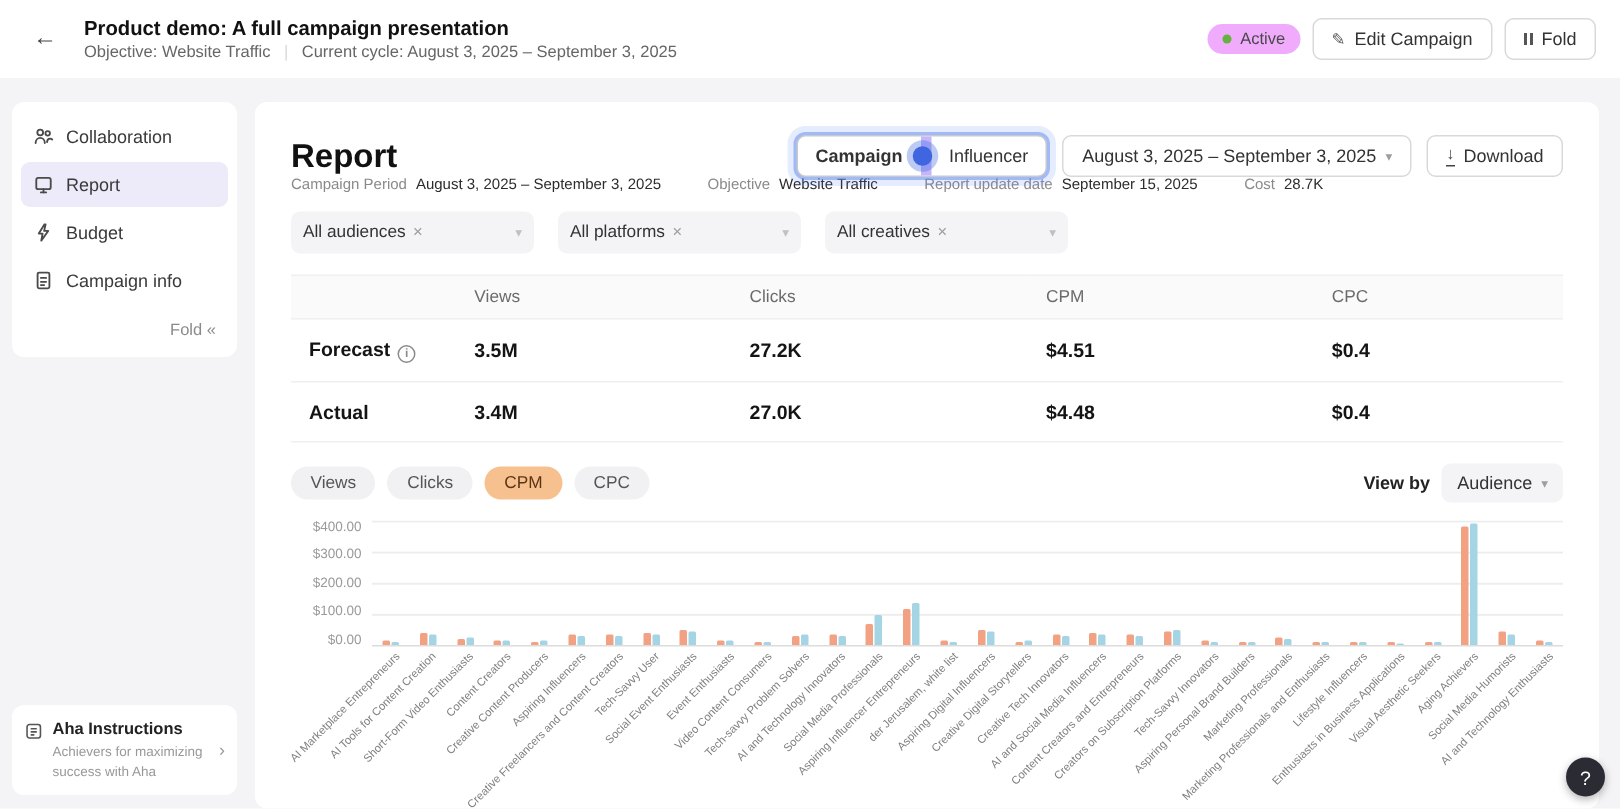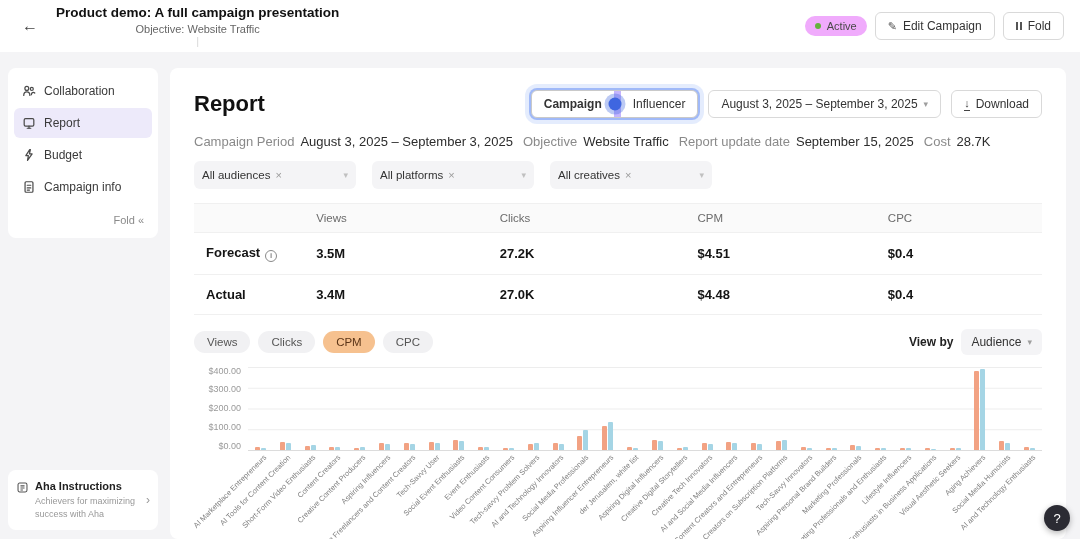--- a/index.html
+++ b/index.html
@@ -9,21 +9,21 @@
     background: #f4f4f6;
     font-family: "Liberation Sans", sans-serif;
     color: #222;
   }
   
   .topbar { position:absolute; top:0; left:0; width:1080px; height:52px; background:#fff;
     display:flex; align-items:center; gap:12px; padding:0 16px; }
   .back-btn { width:28px; height:28px; border:none; background:transparent; font-size:16px; color:#444; cursor:pointer; }
   .title-block { display:flex; flex-direction:column; }
   .camp-title { font-size:13.5px; font-weight:700; color:#111; }
-  .camp-sub { font-size:11px; color:#666; margin-top:3px; display:flex; align-items:center;flex-direction:column; }
+  .camp-sub { font-size:11px; color:#666; margin-top:3px; display:flex; align-items:center; }
   .camp-sub .sep { margin:0 9px; color:#d8d8d8; }
   .header-actions { margin-left:auto; display:flex; align-items:center; gap:8px; }
   .badge { display:inline-flex; align-items:center; gap:6px; background:#f0abfc; color:#484848;
     font-size:11px; padding:4px 10px; border-radius:12px; }
   .badge .dot { width:6px; height:6px; border-radius:50%; background:#63b33c; }
   .btn { display:inline-flex; align-items:center; gap:6px; background:#fff; border:1px solid #d9d9d9;
     border-radius:6px; padding:6px 12px; font-size:12px; color:#333; cursor:pointer; font-family:inherit; }
   .pencil { font-size:11px; color:#555; }
   .pause-ic { display:inline-flex; gap:2px; align-items:center; }
   .pause-ic i { display:block; width:2px; height:8px; background:#555; }
@@ -50,21 +50,21 @@
   .segmented { position:relative; display:inline-flex; border:1px solid #c9c9c9; border-radius:6px; background:#fff;
     box-shadow: 0 0 0 2px rgba(77,125,242,.45), 0 0 0 6px rgba(77,125,242,.15); }
   .seg { padding:6px 12px; font-size:12px; background:none; border:none; cursor:pointer; color:#333; font-family:inherit; }
   .seg + .seg { border-left:7px solid #c4b5fd; }
   .seg.selected { font-weight:700; }
   .click-dot { position:absolute; left:50%; top:50%; width:13px; height:13px; border-radius:50%;
     background:#3f66e0; transform:translate(-50%,-50%); box-shadow:0 0 0 4px rgba(63,102,224,.35); pointer-events:none; }
   .chev { color:#9e9e9e; font-size:9px; }
   .dl-ic { font-size:11px; color:#444; border-bottom:1.5px solid #444; line-height:1; padding-bottom:1px; }
   
-  .meta-row { margin-top:16px; display:flex; gap:10px; font-size:13px; align-items:center; flex-wrap:nowrap; }
+  .meta-row { display:flex; gap:31px; font-size:10px; align-items:center; flex-wrap:nowrap; }
   .meta-label { color:#8a8a8a; margin-right:6px; }
   .meta-value { color:#2c2c2c; }
   
   .filter-row { margin-top:12px; display:flex; gap:16px; }
   .filter { width:162px; height:28px; background:#f4f4f6; border-radius:6px; display:flex; align-items:center;
     padding:0 8px; cursor:pointer; }
   .tag { font-size:11.5px; color:#333; display:flex; align-items:center; gap:5px; }
   .tag .x { color:#9a9a9a; font-size:11px; cursor:pointer; }
   .filter .chev { margin-left:auto; color:#c0c0c0; }
   
@@ -108,20 +108,21 @@
 
 <header class="topbar">
   <button class="back-btn">
     <span>←</span>
   </button>
   <div class="title-block">
     <div class="camp-title">Product demo: A full campaign presentation</div>
     <div class="camp-sub">
       <span>Objective: Website Traffic</span>
       <span class="sep">|</span>
+      <span>Current cycle: August 3, 2025 – September 3, 2025</span>
     </div>
   </div>
   <div class="header-actions">
     <span class="badge">
       <i class="dot"></i>
       <span>Active</span>
     </span>
     <button class="btn">
       <span class="pencil">✎</span>
       <span>Edit Campaign</span>

